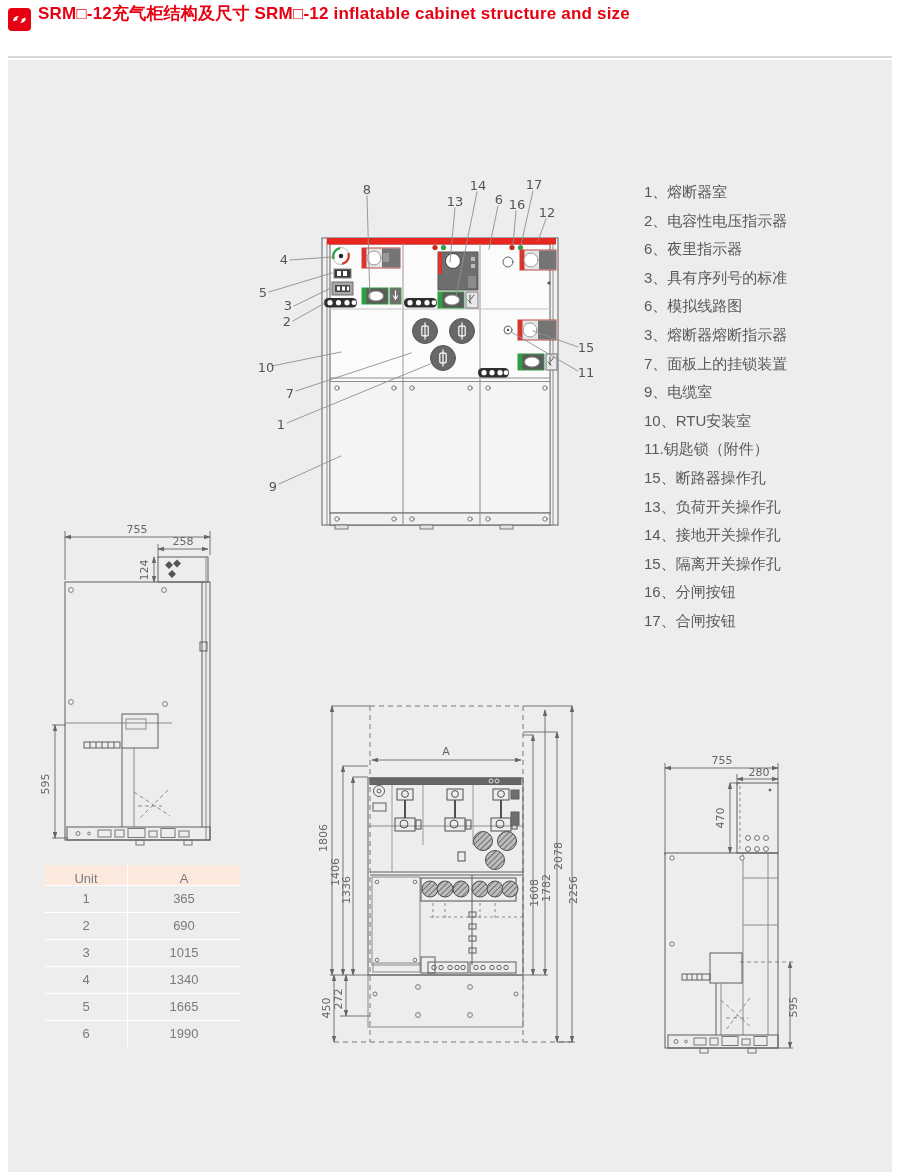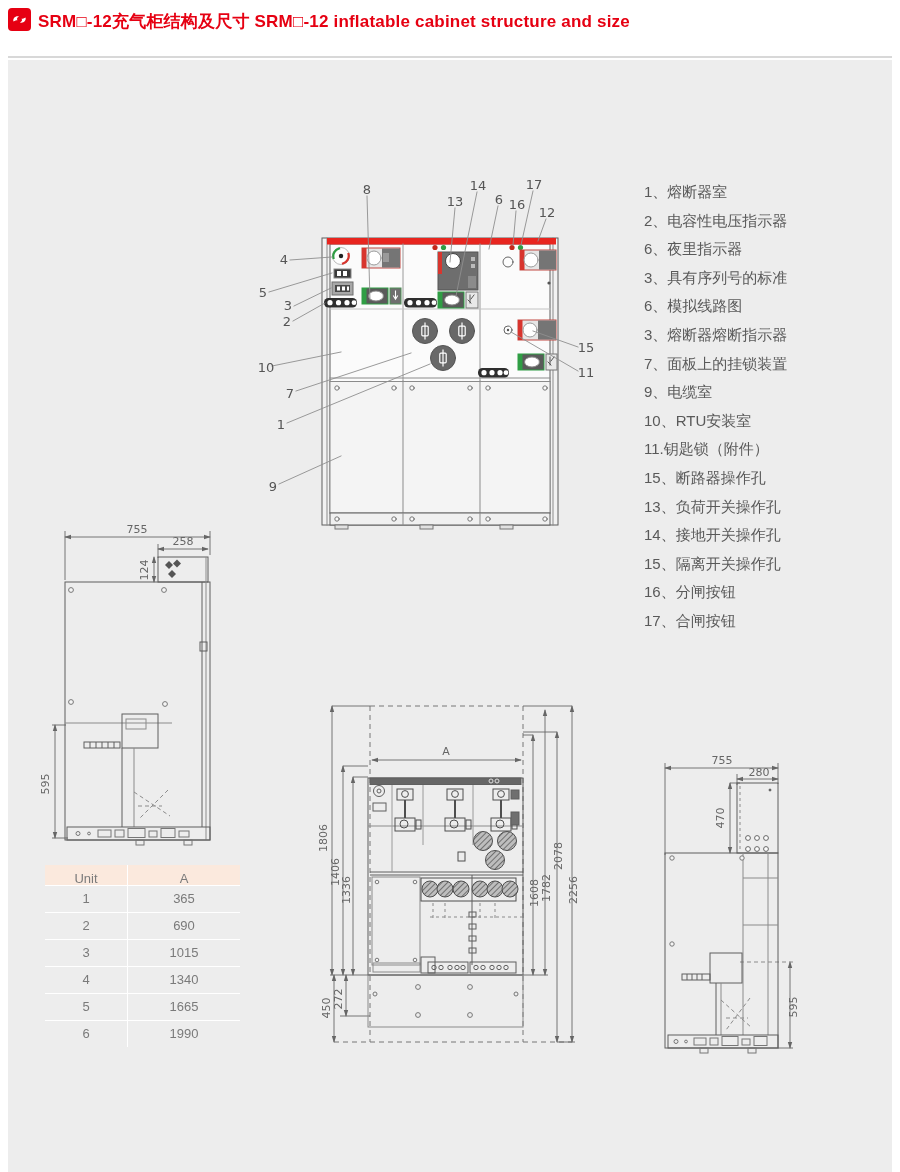--- a/index.html
+++ b/index.html
@@ -4,21 +4,21 @@
 <style>
   html,body{margin:0;padding:0;}
   body{
     width:900px;height:1172px;position:relative;background:#ffffff;
     font-family:"Liberation Sans","DejaVu Sans",sans-serif;overflow:hidden;
   }
   .content-bg{position:absolute;left:8px;top:60px;width:884px;height:1112px;background:#ededed;}
   .top-divider{position:absolute;left:8px;top:56px;width:884px;height:2px;background:#d8d8d8;}
   .logo{position:absolute;left:8px;top:8px;width:23px;height:23px;background:#e60012;border-radius:4px;}
   .logo svg{position:absolute;left:0;top:0;}
-  .page-title{position:absolute;left:38px;top:10px;font-size:17px;font-weight:600;color:#e60012;white-space:nowrap;letter-spacing:.2px;}
+  .page-title{position:absolute;left:38px;top:2px;font-size:17px;font-weight:600;color:#e60012;white-space:nowrap;letter-spacing:.2px;}
   .legend{position:absolute;left:628px;top:162px;width:260px;list-style:none;margin:16px;padding:0;}
   .legend li{font-size:15px;color:#595959;line-height:28.6px;white-space:nowrap;}
   .size-table{position:absolute;left:45px;top:865px;width:195px;font-size:13px;color:#7a7a7a;}
   .size-table .tr{display:flex;height:26px;line-height:26px;text-align:center;border-top:1px solid #ffffff;}
   .size-table .tr.head{height:20px;line-height:28px;background:#fbe9dd;border-top:none;}
   .size-table .c1{width:82px;border-right:1px solid #ffffff;}
   .size-table .c2{flex:1;}
   svg text{font-family:"DejaVu Sans","Liberation Sans",sans-serif;}
   .drawings{position:absolute;left:0;top:60px;}
 </style>

